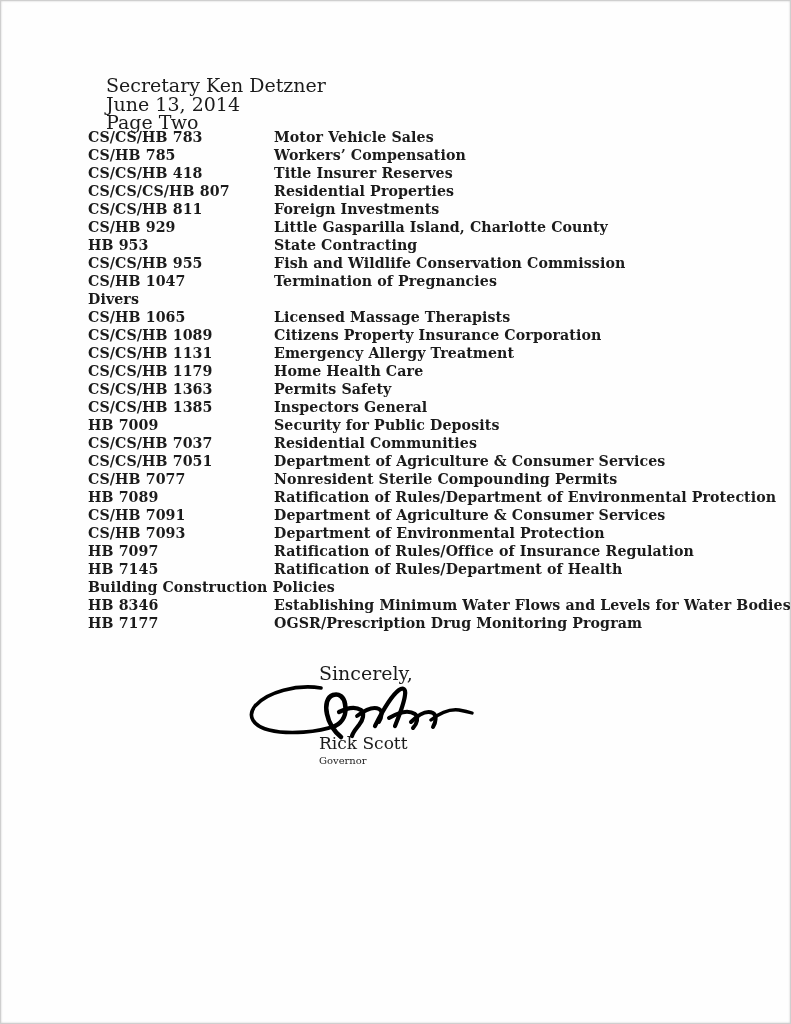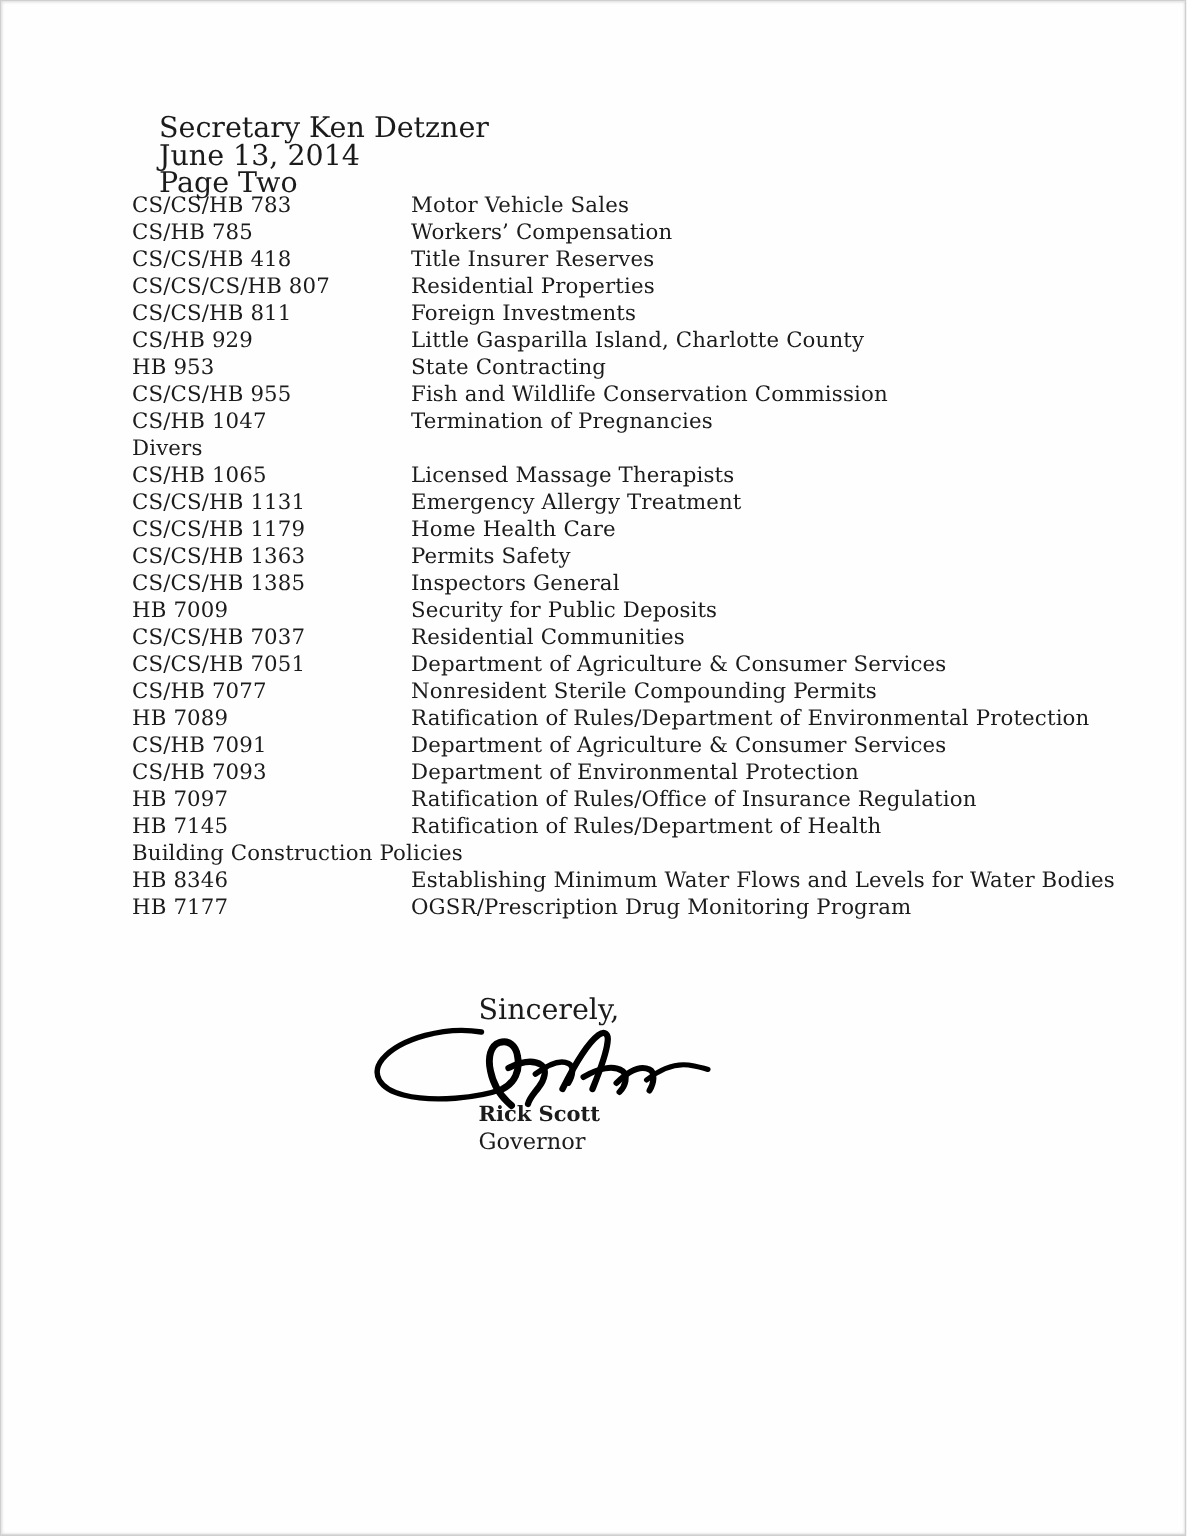--- a/index.html
+++ b/index.html
@@ -44,20 +44,21 @@
     top: 127px;
     width: 620px;
   }
   .bill-row {
     display: flex;
     align-items: flex-end;
     height: 18px;
     line-height: 18px;
     font-size: 14.2px;
     white-space: nowrap;
+    font-weight: bold;
   }
   .bill-number {
     width: 186px;
     flex: 0 0 186px;
     letter-spacing: 0.1px;
   }
   .bill-title {
     flex: 1 1 auto;
     letter-spacing: 0.1px;
   }
@@ -76,29 +77,28 @@
     position: absolute;
     left: -70px;
     top: 18px;
     width: 225px;
     height: 62px;
   }
   .sig-name {
     position: absolute;
     left: 0;
     top: 70px;
-    font-size: 14px;
+    font-size: 17px;
     line-height: 18.5px;
-    font-weight: bold;
   }
   .sig-title {
     position: absolute;
     left: 0;
     top: 88px;
-    font-size: 15px;
+    font-size: 10px;
     line-height: 18.5px;
   }
 </style>
 </head>
 <body>
 
 <div class="page">
   <div class="scan-edge"></div>
 
   <div class="letterhead">
@@ -143,20 +143,24 @@
       <div class="bill-row">
         <span class="bill-number">CS/HB 1047</span>
         <span class="bill-title">Termination of Pregnancies</span>
       </div>
       <div class="bill-row">
         <span class="bill-title">Divers</span>
       </div>
       <div class="bill-row">
         <span class="bill-number">CS/HB 1065</span>
         <span class="bill-title">Licensed Massage Therapists</span>
+      </div>
+      <div class="bill-row">
+        <span class="bill-number">CS/CS/HB 1089</span>
+        <span class="bill-title">Citizens Property Insurance Corporation</span>
       </div>
       <div class="bill-row">
         <span class="bill-number">CS/CS/HB 1131</span>
         <span class="bill-title">Emergency Allergy Treatment</span>
       </div>
       <div class="bill-row">
         <span class="bill-number">CS/CS/HB 1179</span>
         <span class="bill-title">Home Health Care</span>
       </div>
       <div class="bill-row">

